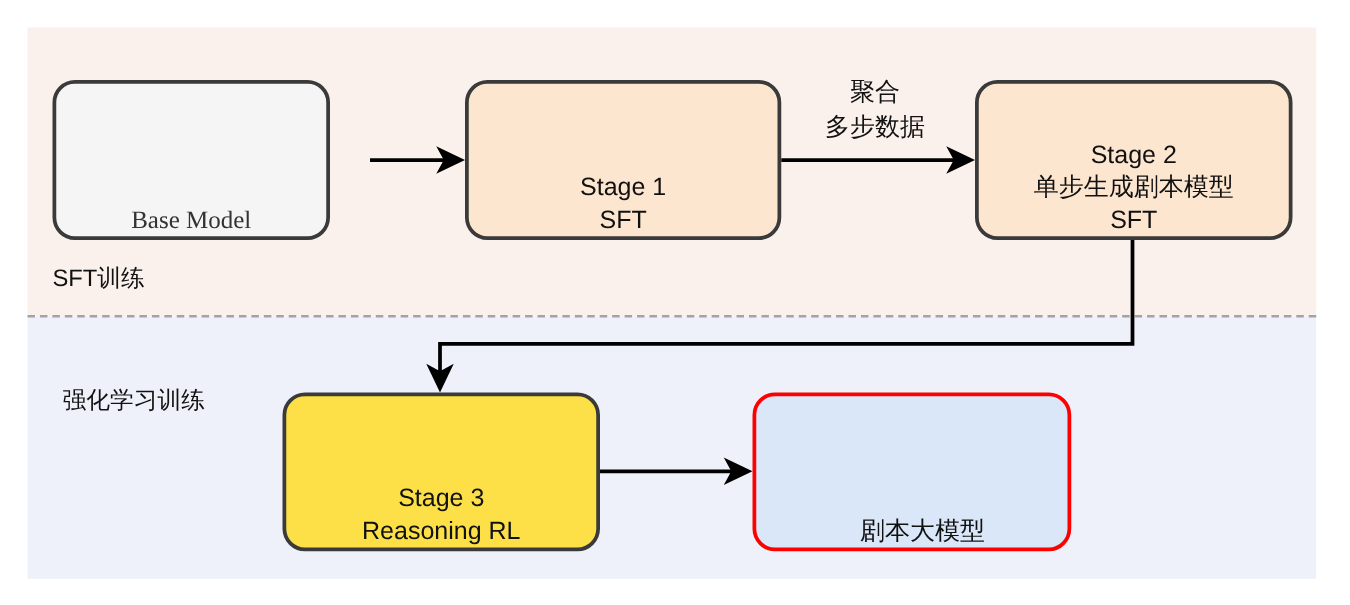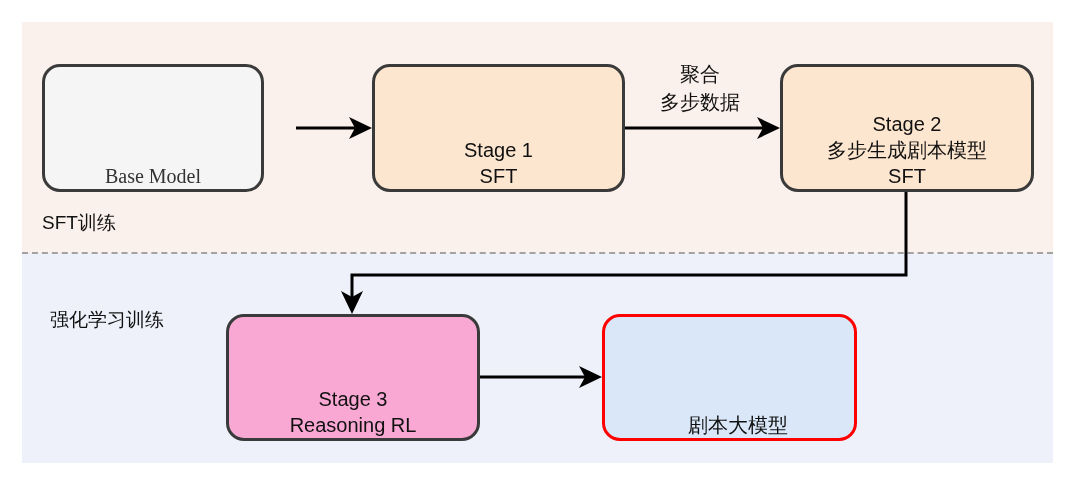--- a/index.html
+++ b/index.html
@@ -11,21 +11,21 @@
     .divider { position: absolute; left: 22px; width: 1031px; top: 252px; height: 0;
                border-top: 2px dashed #a3a3a3; }
     .zone-label { position: absolute; font-size: 19px; color: #111; white-space: nowrap; }
     .node { position: absolute; box-sizing: border-box; border: 3px solid #3a3a3a;
             border-radius: 18px; display: flex; align-items: flex-end; justify-content: center;
             text-align: center; font-size: 20px; line-height: 26px; color: #111; }
     .node .line { display: block; }
     .node-base { left: 42px; top: 64px; width: 222px; height: 128px; background: #f5f5f5; color: #333; font-family: Liberation Serif, serif; }
     .node-stage1 { left: 372px; top: 64px; width: 253px; height: 128px; background: #fde6cf; }
     .node-stage2 { left: 780px; top: 64px; width: 254px; height: 128px; background: #fde6cf; }
-    .node-stage3 { left: 226px; top: 314px; width: 254px; height: 127px; background: #f9a8d4; }
+    .node-stage3 { left: 226px; top: 314px; width: 254px; height: 127px; background: #fde047; }
     .node-final { left: 602px; top: 314px; width: 255px; height: 127px; background: #d9e7f8; border-color: #ff0000; padding-left: 17px; }
     .edge-label { position: absolute; font-size: 20px; line-height: 28px; text-align: center; color: #111; }
     svg.edges { position: absolute; left: 0; top: 0; }
   </style>
 </head>
 <body>
 
 <div class="zone zone-sft"></div>
 <div class="zone zone-rl"></div>
 <div class="divider"></div>
@@ -63,21 +63,21 @@
 <div class="node node-stage1">
   <div>
     <span class="line">Stage 1</span>
     <span class="line">SFT</span>
   </div>
 </div>
 
 <div class="node node-stage2">
   <div>
     <span class="line">Stage 2</span>
-    <span class="line">多步生成剧本模型</span>
+    <span class="line">单步生成剧本模型</span>
     <span class="line">SFT</span>
   </div>
 </div>
 
 <div class="node node-stage3">
   <div>
     <span class="line">Stage 3</span>
     <span class="line">Reasoning RL</span>
   </div>
 </div>

